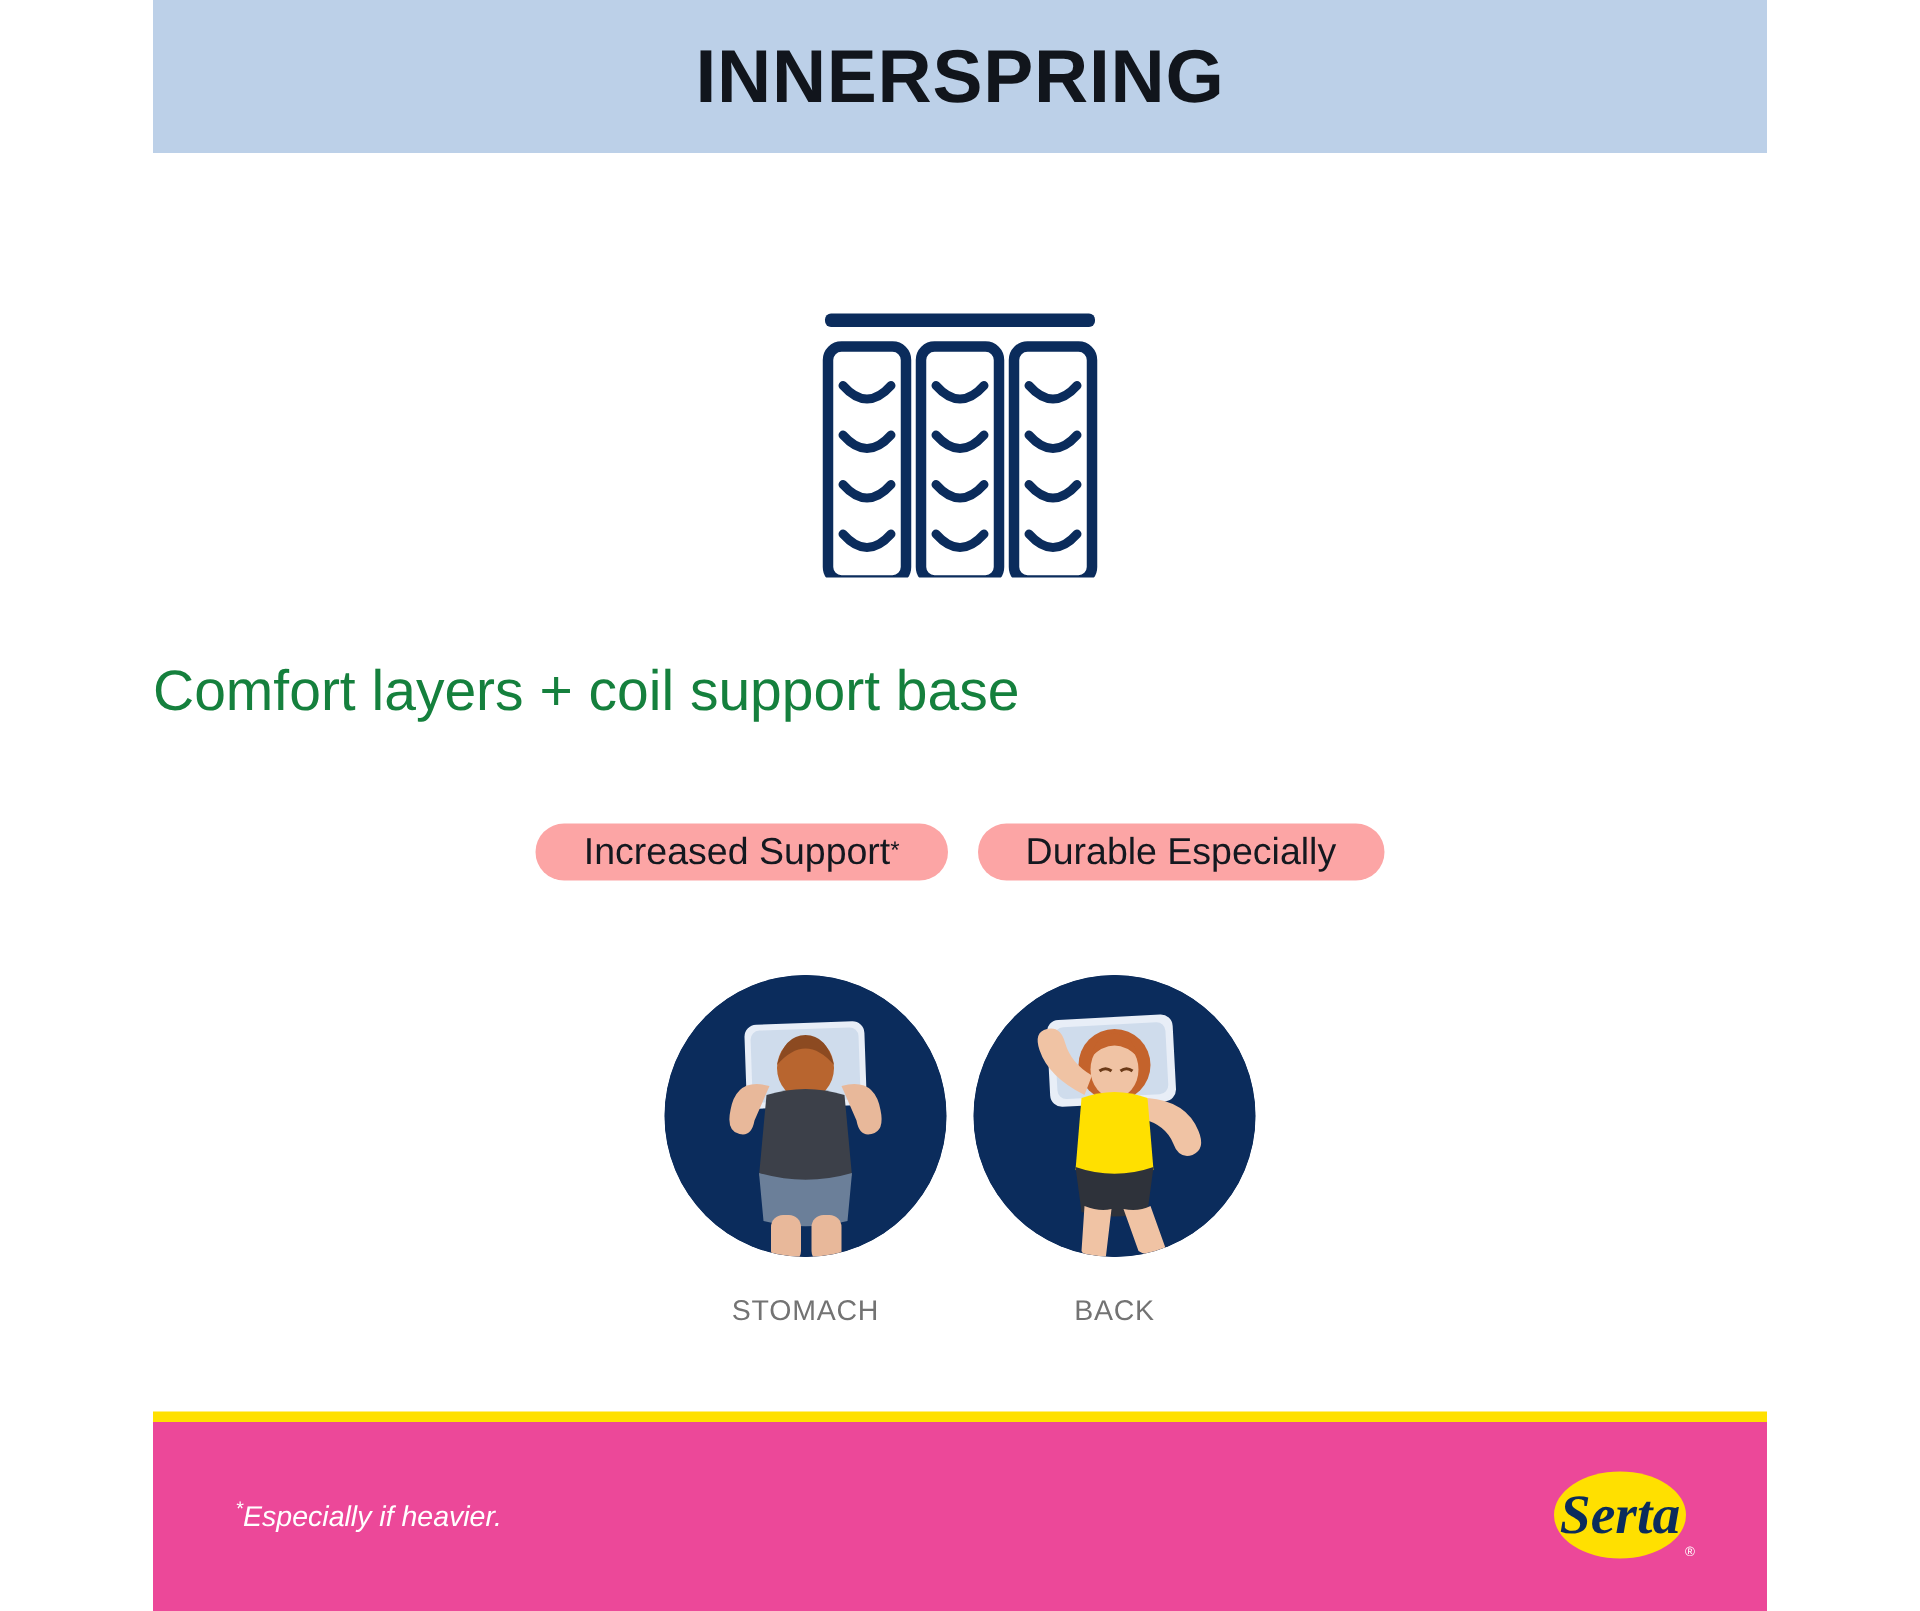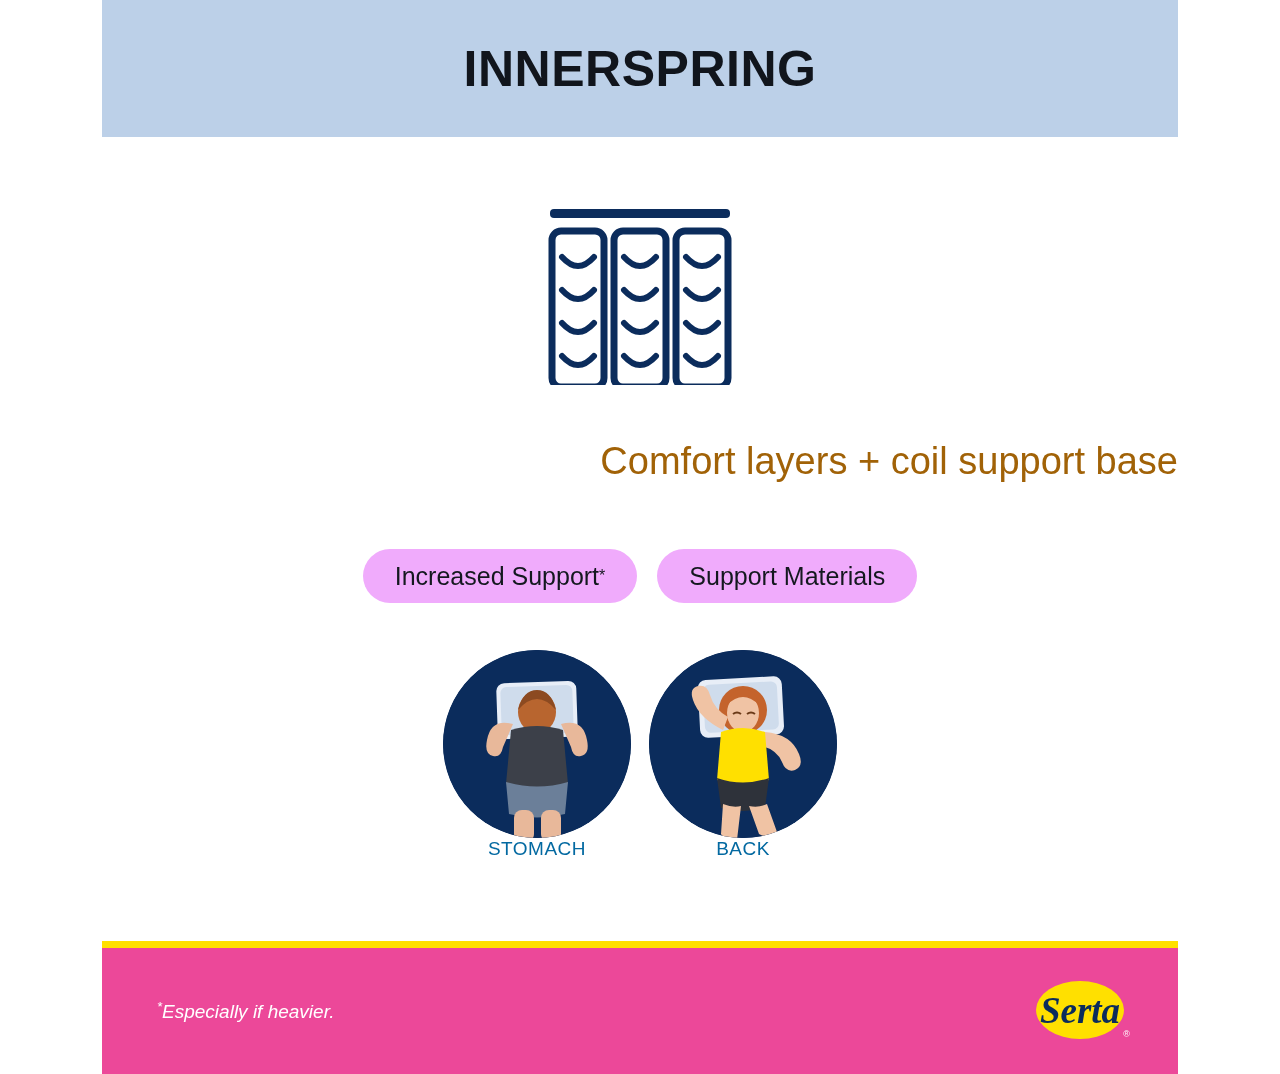--- a/index.html
+++ b/index.html
@@ -25,21 +25,21 @@
     height: 1074px;
     background: #ffffff;
     overflow: hidden;
   }
   
   .header {
     position: absolute;
     left: 0;
     top: 0;
     width: 1076px;
-    height: 137px;
+    height: 102px;
     background: #bcd0e8;
     display: flex;
     align-items: center;
     justify-content: center;
   }
   .header-title {
     font-size: 50px;
     font-weight: bold;
     letter-spacing: 0.5px;
     color: #11151c;
@@ -54,40 +54,40 @@
     display: flex;
     justify-content: center;
   }
   .coil-svg { display: block; }
   
   .subtitle {
     position: absolute;
     left: 0;
     top: 440px;
     width: 1076px;
-    text-align: right;
+    text-align: left;
     font-size: 38px;
-    color: #a16207;
+    color: #15803d;
     font-family: "Liberation Sans", sans-serif;
     font-weight: 400;
   }
   
   .pills {
     position: absolute;
     left: 0;
     top: 549px;
     width: 1076px;
     display: flex;
     justify-content: center;
     gap: 20px;
   }
   .pill {
-    background: #f0abfc;
+    background: #fca5a5;
     border-radius: 28px;
-    height: 54px;
+    height: 38px;
     display: flex;
     align-items: center;
     padding: 0 32px;
     font-size: 25px;
     color: #14181f;
     white-space: nowrap;
     font-family: "Liberation Sans", sans-serif;
   }
   .pill sup {
     font-size: 16px;
@@ -111,23 +111,24 @@
   }
   .sleeper-circle {
     width: 188px;
     height: 188px;
     border-radius: 50%;
     background: #0b2c5c;
     overflow: hidden;
     position: relative;
   }
   .sleeper-label {
+    margin-top: 26px;
     font-size: 19px;
     letter-spacing: 0.5px;
-    color: #0369a1;
+    color: #737373;
     font-family: "Liberation Sans", sans-serif;
   }
   
   .footer-rule {
     position: absolute;
     left: 0;
     top: 941px;
     width: 1076px;
     height: 7px;
     background: #ffe000;
@@ -227,21 +228,21 @@
     </div>
 
     <div class="subtitle">Comfort layers + coil support base</div>
 
     <div class="pills">
       <div class="pill">
         <span>Increased Support</span>
           <sup>*</sup>
       </div>
       <div class="pill">
-        <span>Support Materials</span>
+        <span>Durable Especially</span>
           <sup></sup>
       </div>
     </div>
 
     <div class="sleepers">
 
       <div class="sleeper">
         <div class="sleeper-circle">
           <svg width="188" height="188" viewBox="0 0 188 188">
             <circle cx="94" cy="94" r="94" fill="#0b2c5c"></circle>

